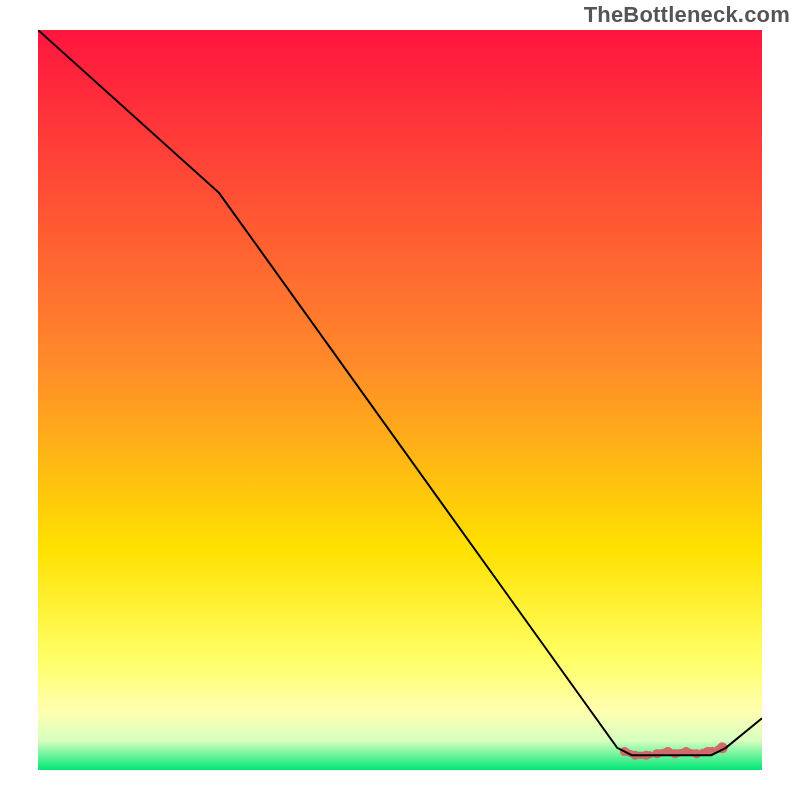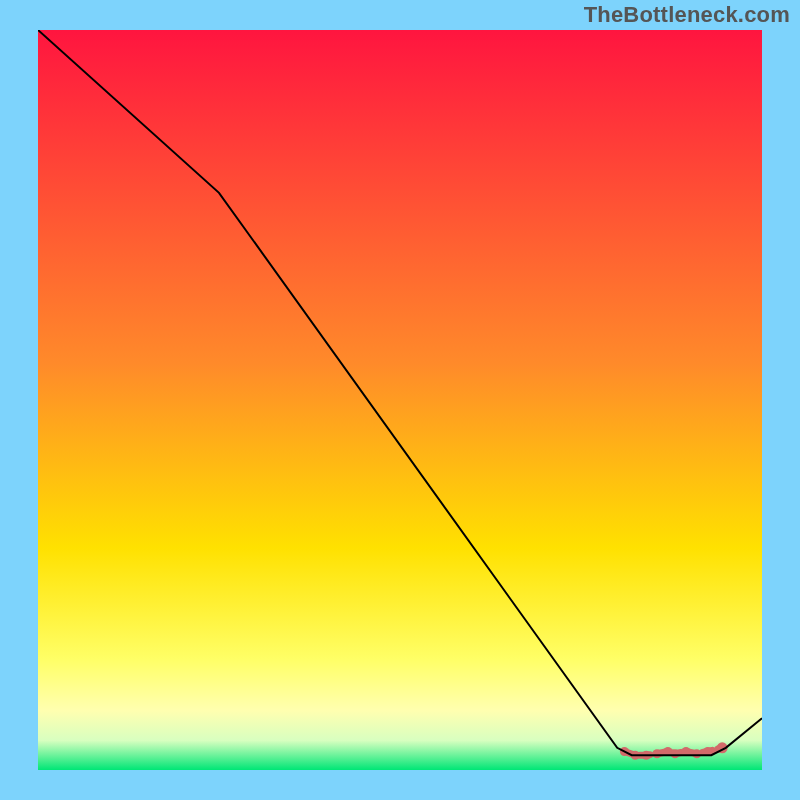--- a/index.html
+++ b/index.html
@@ -8,21 +8,21 @@
     width: 800px;
     height: 800px;
     background: #000;
     font-family: Arial, Helvetica, sans-serif;
     overflow: hidden;
   }
   .frame {
     position: relative;
     width: 800px;
     height: 800px;
-    background: #7dd3fc;
+    background: #ffffff;
   }
   .watermark {
     position: absolute;
     top: 2px;
     right: 10px;
     color: #555;
     font-size: 22px;
     font-weight: 600;
     letter-spacing: 0.2px;
     user-select: none;

